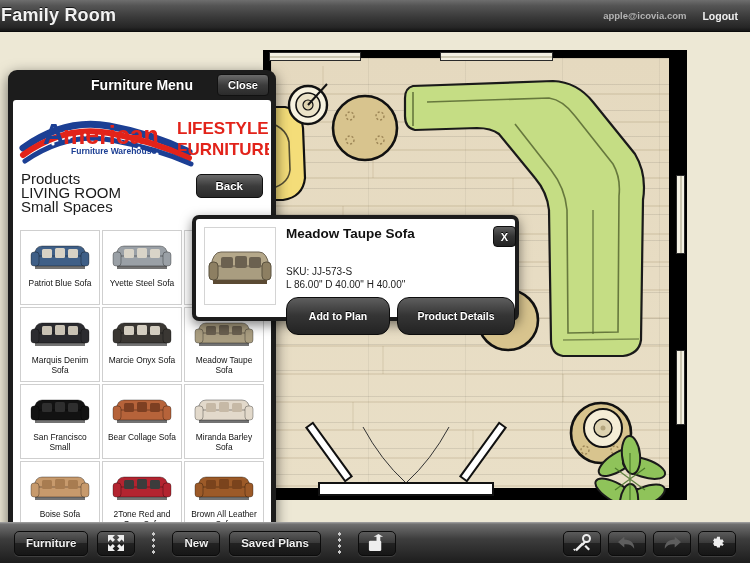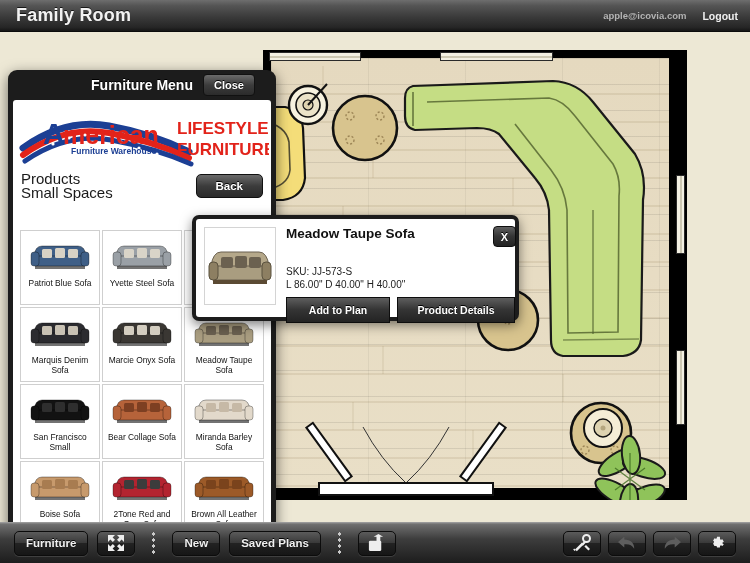--- a/index.html
+++ b/index.html
@@ -13,21 +13,21 @@
 
   
   #topbar {
     position: absolute; left: 0; top: 0; width: 750px; height: 32px;
     background: linear-gradient(to bottom, #6e6e6e 0%, #555555 18%, #3a3a3a 55%, #262626 88%, #151515 100%);
     border-bottom: 1px solid #0b0b0b;
     display: flex; align-items: center;
   }
   #app-title {
     color: #f2f2f2; font-size: 18px; font-weight: bold;
-    margin-left: 16px; letter-spacing: 0.2px;
+    margin-left: 1px; letter-spacing: 0.2px;
     text-shadow: 0 -1px 0 rgba(0,0,0,.7);
   }
   #topbar-right { margin-left: auto; margin-right: 12px; display: flex; align-items: center; gap: 16px; }
   #user-email { color: #b3b3b3; font-size: 9.5px; font-weight: bold; }
   #logout-link { color: #f0f0f0; font-size: 10.5px; font-weight: bold; }
 
   
   #canvas {
     position: absolute; left: 0; top: 32px; width: 750px; height: 490px;
     background: #ede8d5;
@@ -62,21 +62,21 @@
     background: #1c1c1c;
     border-radius: 9px;
     box-shadow: 0 4px 14px rgba(0,0,0,.55);
   }
   #menu-header {
     height: 30px; display: flex; align-items: center; justify-content: center;
     position: relative;
   }
   #menu-title { color: #fff; font-size: 14px; font-weight: bold; text-shadow: 0 -1px 0 #000; }
   #close-btn {
-    position: absolute; right: 21px; top: 4px;
+    position: absolute; right: 7px; top: 4px;
     padding: 4px 10px; border-radius: 4px;
     background: linear-gradient(to bottom, #6a6a6a, #3c3c3c 50%, #2b2b2b);
     border: 1px solid #111; color: #fff; font-size: 11px; font-weight: bold;
     text-shadow: 0 -1px 0 #000; cursor: pointer;
   }
   #menu-body {
     position: absolute; left: 5px; right: 5px; top: 30px; bottom: 5px;
     background: #fff; border-radius: 3px; overflow: hidden;
   }
   #logo-area { height: 72px; position: relative; }
@@ -115,24 +115,24 @@
   #detail-thumb {
     width: 72px; height: 78px; margin: 8px 0 0 8px;
     border: 1px solid #d4d4d4; background: #fff; position: relative; flex: 0 0 auto;
   }
   #detail-right { flex: 1; padding: 7px 8px 0 10px; position: relative; }
   #detail-title { font-size: 13.5px; font-weight: bold; color: #111; }
   #detail-sku { font-size: 10px; color: #222; margin-top: 25px; }
   #detail-dims { font-size: 10px; color: #222; margin-top: 2px; }
   #detail-actions { display: flex; gap: 7px; margin-top: 7px; }
   .dark-btn {
-    border-radius: 0; border: 1px solid #0d0d0d; color: #fff;
+    border-radius: 12px; border: 1px solid #0d0d0d; color: #fff;
     background: linear-gradient(to bottom, #5e5e5e, #353535 48%, #232323);
     font-size: 10.5px; font-weight: bold; text-shadow: 0 -1px 0 #000;
-    padding: 6px 0; text-align: center; cursor: pointer;
+    padding: 12px 0; text-align: center; cursor: pointer;
   }
   #add-plan-btn { width: 104px; }
   #product-details-btn { width: 118px; }
   #detail-close {
     position: absolute; right: 7px; top: 7px; width: 23px; height: 21px;
     border-radius: 4px; border: 1px solid #0d0d0d; color: #fff;
     background: linear-gradient(to bottom, #5e5e5e, #353535 48%, #232323);
     font-size: 11px; font-weight: bold; display: flex; align-items: center; justify-content: center;
     text-shadow: 0 -1px 0 #000; cursor: pointer;
   }
@@ -316,20 +316,21 @@
             <text x="30" y="44" font-family="Liberation Sans, sans-serif" font-size="30" font-weight="bold" fill="#1c3f94">A</text>
             <text x="50" y="44" font-family="Liberation Sans, sans-serif" font-size="25" font-weight="bold" fill="#e2231a">merican</text>
             <text x="58" y="54" font-family="Liberation Sans, sans-serif" font-size="8.5" font-weight="bold" fill="#1c3f94">Furniture Warehouse</text>
             <text x="164" y="34" font-family="Liberation Sans, sans-serif" font-size="17" font-weight="bold" fill="#e2231a">LIFESTYLE</text>
             <text x="164" y="55" font-family="Liberation Sans, sans-serif" font-size="17" font-weight="bold" fill="#e2231a">FURNITURE</text>
           </svg>
         </div>
 
         <div id="product-head">
           <div class="crumb">Products</div>
+          <div class="crumb">LIVING ROOM</div>
           <div class="crumb">Small Spaces</div>
           <div id="back-btn">Back</div>
         </div>
 
         <div id="product-grid">
             <div class="product-cell">
               <div class="thumb">
                 <svg width="62" height="34" style="position:absolute;left:0;top:0">
                   <rect x="5" y="14" width="52" height="12" rx="2" fill="#3f5f87" stroke="rgba(0,0,0,.45)" stroke-width="0.8"></rect>
                   <path d="M 5 16 Q 6 6 13 6 L 49 6 Q 56 6 57 16 Z" fill="#3f5f87" stroke="rgba(0,0,0,.45)" stroke-width="0.8"></path>

